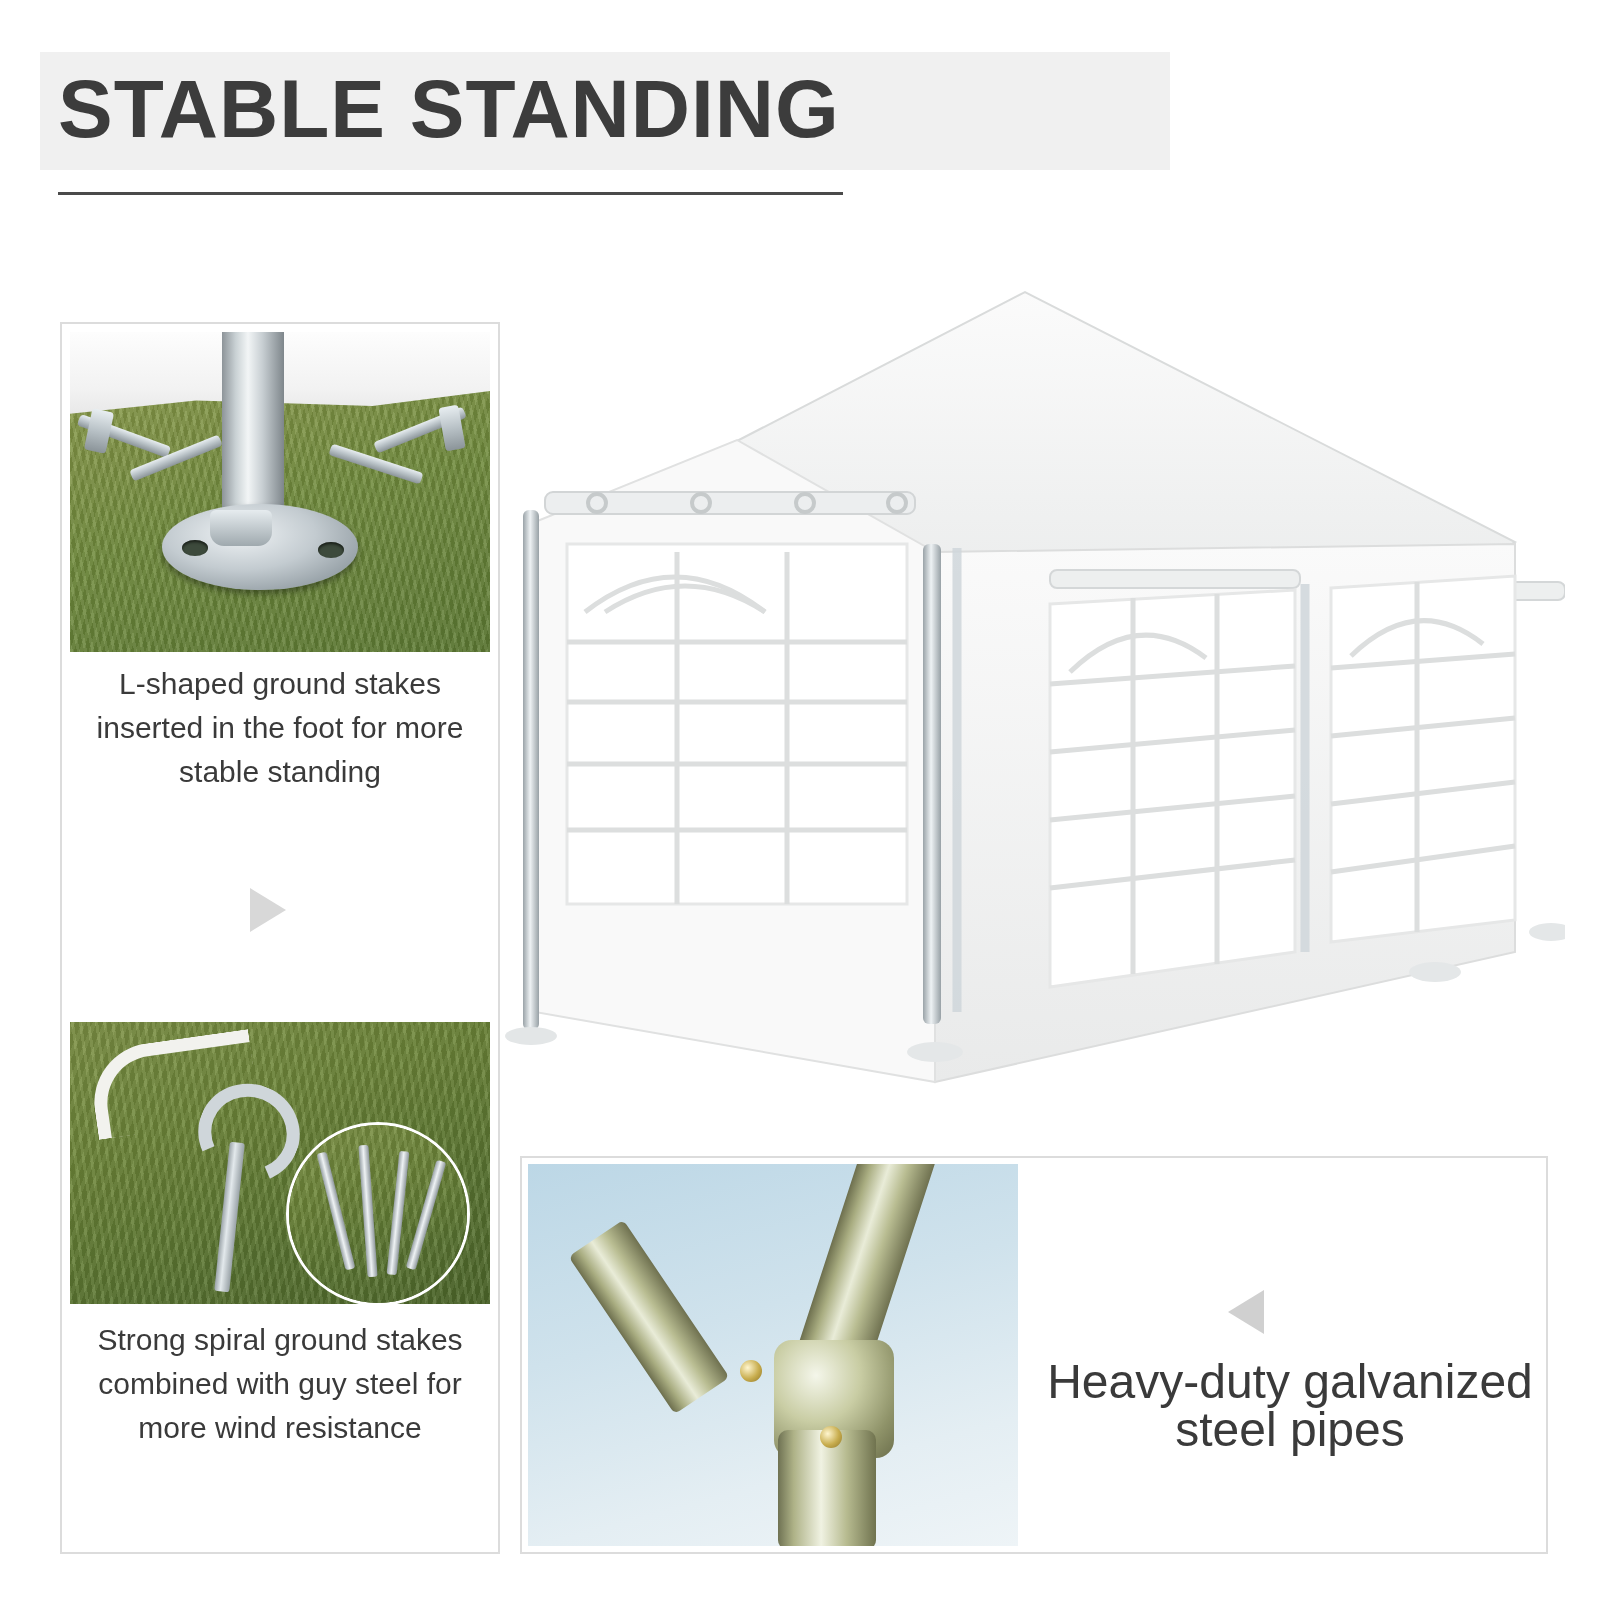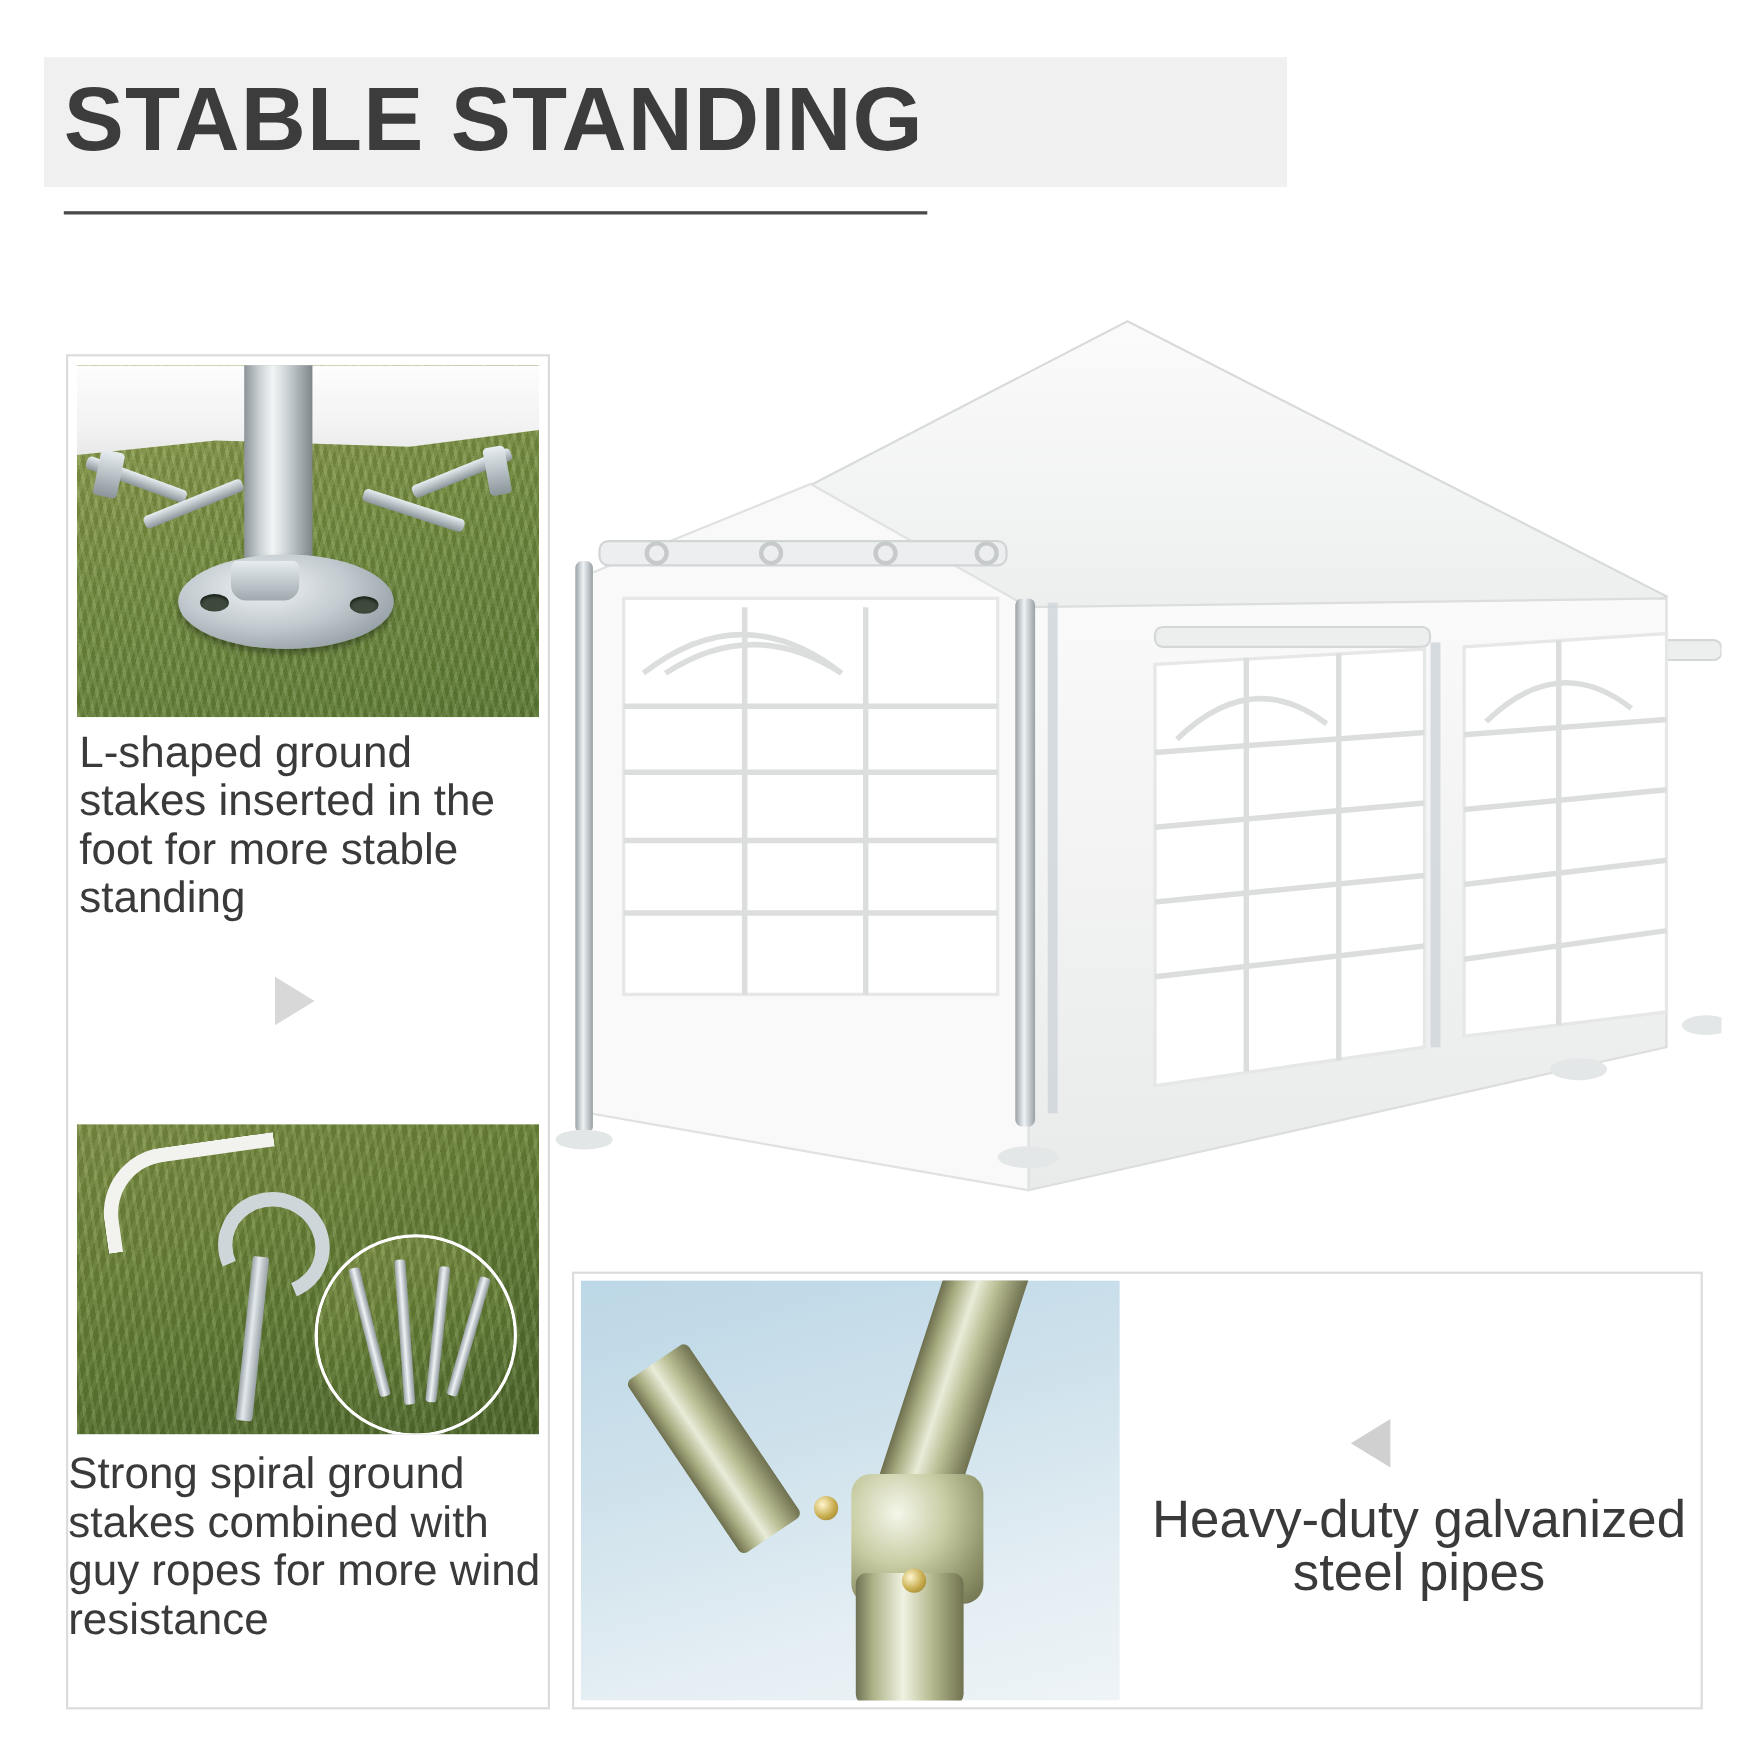--- a/index.html
+++ b/index.html
@@ -172,23 +172,23 @@
   .inset-stake {
     position: absolute;
     width: 10px;
     background: linear-gradient(90deg,#98a1a6,#eef2f4 45%,#8e979c);
     border-radius: 3px;
   }
 
   
   .caption {
     position: absolute;
-    text-align: left;
+    text-align: center;
     color: #3a3a3a;
-    font-size: 40px;
+    font-size: 30px;
     line-height: 44px;
   }
   .caption-1 { left: 72px; top: 662px; width: 416px; }
   .caption-2 { left: 62px; top: 1318px; width: 436px; }
 
   .tri-right {
     position: absolute;
     left: 250px;
     top: 888px;
     width: 0; height: 0;
@@ -312,21 +312,21 @@
 
   <div class="inset-circle">
     <div class="grass dark"></div>
     <div class="inset-stake" style="left:42px;  top:26px; height:120px; transform:rotate(-14deg);"></div>
     <div class="inset-stake" style="left:74px;  top:20px; height:132px; transform:rotate(-4deg);"></div>
     <div class="inset-stake" style="left:104px; top:26px; height:124px; transform:rotate(6deg);"></div>
     <div class="inset-stake" style="left:132px; top:34px; height:112px; transform:rotate(16deg);"></div>
   </div>
 </div>
 
-<div class="caption caption-2">Strong spiral ground stakes combined with guy ropes for more wind resistance</div>
+<div class="caption caption-2">Strong spiral ground stakes combined with guy steel for more wind resistance</div>
 
 <div class="br-card"></div>
 <div class="photo photo-3">
   <div class="sky"></div>
   <div class="pipe-diag" style="left:300px; top:-30px; width:74px; height:250px; transform:rotate(18deg);"></div>
   <div class="pipe-diag" style="left:88px; top:58px; width:66px; height:190px; transform:rotate(-34deg);"></div>
   <div class="pipe-join"></div>
   <div class="pipe-down"></div>
   <div class="bolt" style="left:212px; top:196px;"></div>
   <div class="bolt" style="left:292px; top:262px;"></div>

